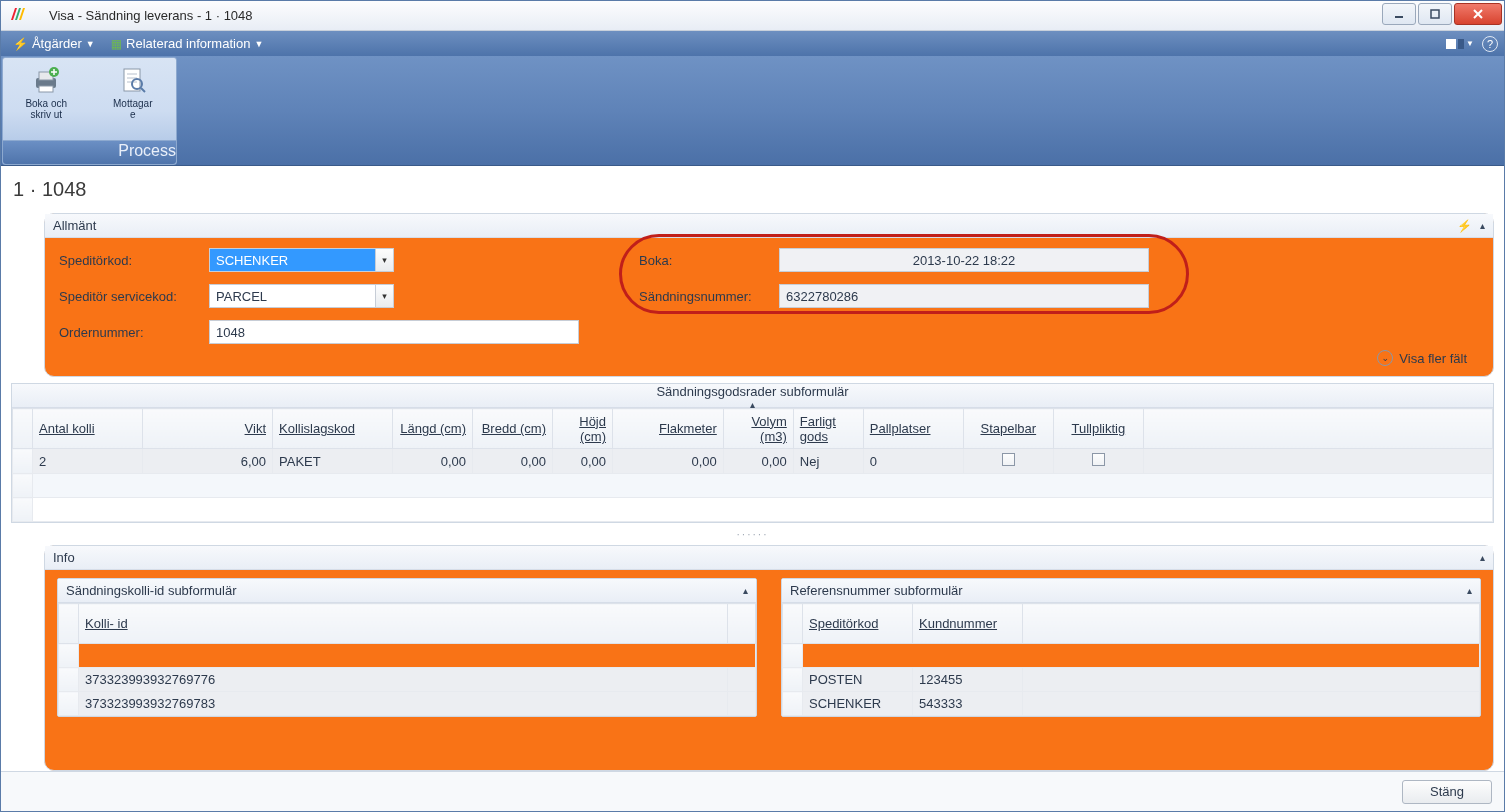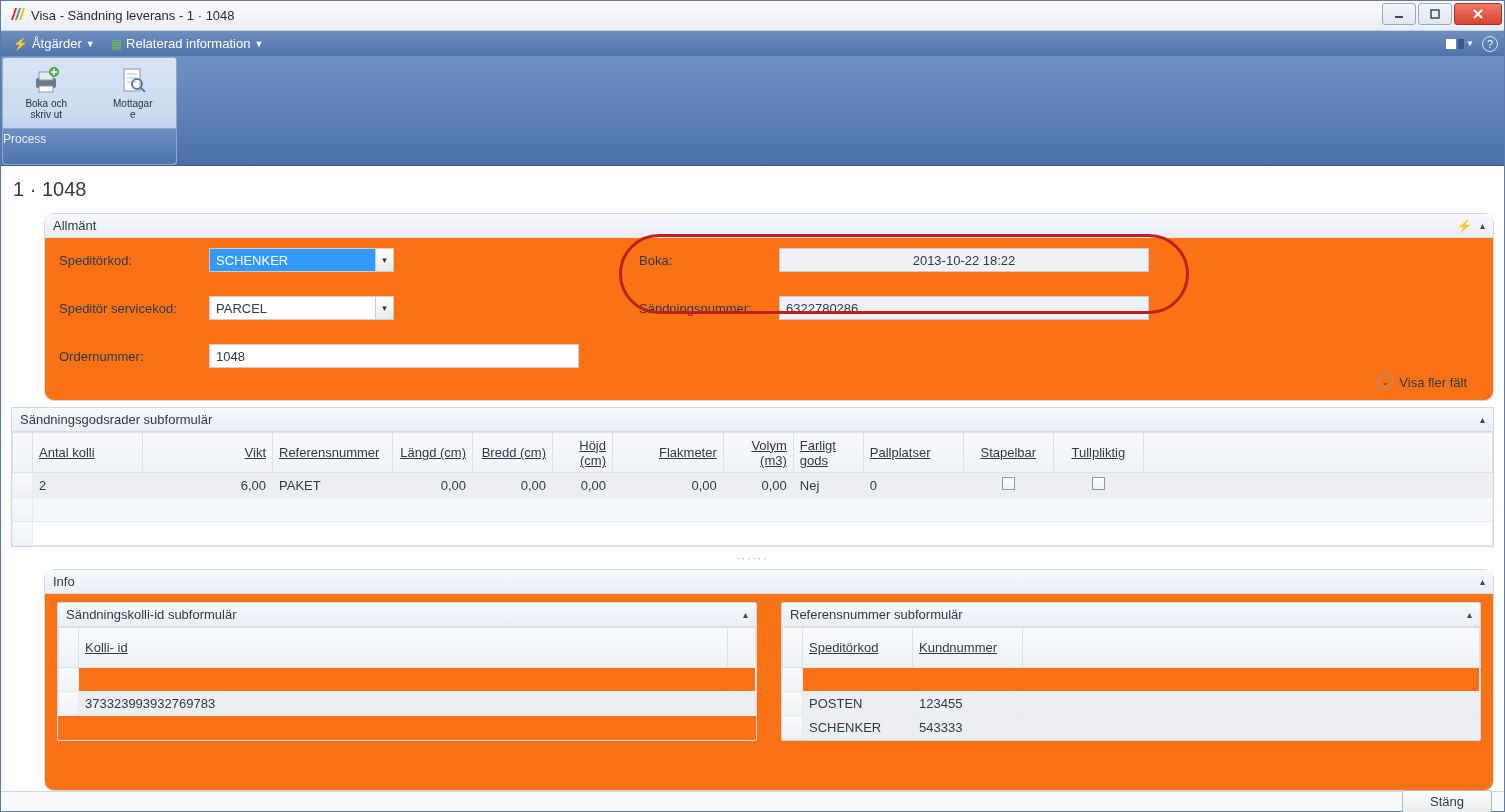--- a/index.html
+++ b/index.html
@@ -1,90 +1,90 @@
 <!DOCTYPE html>
 <html><head>
 <meta charset="utf-8">
 <style>
   * { box-sizing: border-box; font-family: "Segoe UI", Tahoma, sans-serif; }
   body { margin: 0; background: #fff; overflow: hidden; }
   .window { width: 1505px; height: 812px; border: 1px solid #5a7ba8; display: flex; flex-direction: column; background: #fff; }
 
   
   .titlebar { height: 30px; background: linear-gradient(#fdfdfe,#e8edf5); display: flex; align-items: center; justify-content: space-between; border-bottom: 1px solid #c8d0db; font-size: 13px; }
-  .titlebar-left { display: flex; align-items: center; gap: 6px; padding-left: 8px; }
+  .titlebar-left { display: flex; align-items: center; gap: 24px; padding-left: 8px; }
   .titlebar-title { color: #2a2a2a; }
   .titlebar-right { display: flex; height: 100%; }
   .winbtn { width: 34px; height: 22px; margin-top: 2px; margin-right: 2px; display:flex; align-items:center; justify-content:center; border:1px solid #9aa8bb; background: linear-gradient(#f3f6fa,#dfe7f2); border-radius:3px; }
   .winbtn.close { width: 48px; background: linear-gradient(#f07a6b,#d8432f); border-color:#a73224; color:#fff; }
   .winbtn svg { width:12px; height:12px; }
 
   
   .menubar { height: 25px; background: linear-gradient(#6d8fc0,#4d73aa); display:flex; align-items:center; justify-content:space-between; padding: 0 6px; font-size: 13px; color:#fff; }
   .menubar-left { display:flex; align-items:center; gap:4px; }
   .menu-item { display:flex; align-items:center; gap:4px; padding:2px 6px; cursor:default; }
   .menu-item .caret { font-size:9px; }
   .menubar-right { display:flex; align-items:center; gap:8px; }
 
   
   .ribbon { height: 110px; background: linear-gradient(#6f92c4 0%, #5f83b8 50%, #4b70a7 100%); display:flex; align-items:flex-start; border-bottom:1px solid #3a5a89; }
   .ribbon-group { width: 175px; height: 108px; margin:1px; background: linear-gradient(#d8e4f4 0%, #cddcf1 50%, #a6bfe2 100%); border:1px solid #8da9cf; border-radius:3px; display:flex; flex-direction:column; }
   .ribbon-buttons { flex:1; display:flex; }
   .ribbon-btn { flex:1; display:flex; flex-direction:column; align-items:center; justify-content:flex-start; padding-top:6px; font-size:10px; color:#1a2d4a; text-align:center; cursor:default; }
   .ribbon-btn .icon-wrap { width:32px; height:32px; display:flex; align-items:center; justify-content:center; margin-bottom:2px; }
-  .ribbon-group-title { height:36px; font-size:12px; color:#e9eff9; background: linear-gradient(#6b8fc4,#4f74ab); text-align:left; line-height:20px; border-top:1px solid #8da9cf; border-radius:0 0 3px 3px;}
+  .ribbon-group-title { height:24px; font-size:16px; color:#e9eff9; background: linear-gradient(#6b8fc4,#4f74ab); text-align:right; line-height:20px; border-top:1px solid #8da9cf; border-radius:0 0 3px 3px;}
 
   
   .content { flex:1; background:#fff; overflow:auto; padding:8px 10px 0 10px; display:flex; flex-direction:column; gap:6px; }
   .page-title { font-size:20px; color:#3b3b3b; padding:4px 2px 6px 2px; }
 
   
   .panel { border:1px solid #cfd8e3; border-radius:10px; background:#f97316;margin-left:33px; }
   .panel-header { height:24px; background: linear-gradient(#f7f9fc,#e9eef6); border-bottom:1px solid #d6dde8; display:flex; align-items:center; justify-content:space-between; padding:0 8px; font-size:13px; color:#2d3a4d; }
   .panel-header .right { display:flex; align-items:center; gap:8px; font-size:12px; color:#2d3a4d; }
   .panel-body { padding:10px 14px; position:relative; }
 
   
   .form-cols { display:flex; gap:40px; }
-  .form-col { flex:1; display:flex; flex-direction:column; gap:24px; }
+  .form-col { flex:1; display:flex; flex-direction:column; gap:12px; }
   .form-row { display:flex; align-items:center; }
   .form-label { width:150px; font-size:13px; color:#2d3a4d; }
   .form-input-wrap { position:relative; }
   .form-input { height:24px; border:1px solid #c7cdd6; background:#fff; font-size:13px; padding:2px 6px; color:#2d3a4d; }
   .form-input.readonly { background:#f0f1f4; }
   .form-input.highlighted { background:#3399ff; color:#fff; }
   .dropdown-btn { position:absolute; right:1px; top:1px; width:18px; height:22px; background:linear-gradient(#fdfdfd,#e9ecef); border-left:1px solid #c7cdd6; display:flex; align-items:center; justify-content:center; font-size:9px; color:#333; }
 
   .highlight-oval { position:absolute; border:3px solid #c01f1a; border-radius:40px; pointer-events:none; }
 
   .show-more { display:flex; align-items:center; justify-content:flex-end; gap:6px; padding:6px 12px; font-size:13px; color:#2d3a4d; }
   .circle-chevron { width:16px; height:16px; border:1px solid #8a97a8; border-radius:50%; display:flex; align-items:center; justify-content:center; font-size:9px; }
 
   
   .grid-panel { border:1px solid #cfd8e3; }
-  .grid-header { height:24px; background: linear-gradient(#f7f9fc,#e9eef6); border-bottom:1px solid #d6dde8; display:flex; align-items:center; justify-content:space-between; padding:0 8px; font-size:13px; color:#2d3a4d; }
+  .grid-header { height:24px; background: linear-gradient(#f7f9fc,#e9eef6); border-bottom:1px solid #d6dde8; display:flex; align-items:center; justify-content:space-between; padding:0 8px; font-size:13px; color:#2d3a4d;flex-direction:column; }
   .grid { width:100%; border-collapse:collapse; font-size:13px; }
   .grid th { background: linear-gradient(#f9fafc,#eef2f7); border:1px solid #dde2ea; padding:4px 6px; color:#2d3a4d; font-weight:normal; height:40px; vertical-align:middle;text-decoration:underline; }
   .grid th.right, .grid td.right { text-align:right;margin-top:31px; }
   .grid td { border:1px solid #e7eaef; padding:4px 6px; height:24px; color:#2d3a4d; }
   .grid tbody tr:nth-child(even) td { background:#f4f7fb; }
   .grid tbody tr.datarow td { background:#eceef2; }
   .grid .rowhead { width:20px; background:linear-gradient(#f9fafc,#eef2f7) !important; }
   .checkbox-cell { text-align:center; }
   .chk { display:inline-block; width:13px; height:13px; border:1px solid #8c97a7; background:linear-gradient(#fdfdfd,#f0f2f5); }
 
   .splitter { height:10px; text-align:center; color:#9aa3b0; font-size:10px; letter-spacing:2px; }
 
   
   .info-body { display:flex; gap:24px; padding:8px 12px; }
   .subpanel { flex:1; border:1px solid #cfd8e3; border-radius:2px; }
   .subpanel-header { height:24px; background: linear-gradient(#f7f9fc,#e9eef6); border-bottom:1px solid #d6dde8; display:flex; align-items:center; justify-content:space-between; padding:0 8px; font-size:13px; color:#2d3a4d; }
 
   
-  .bottombar { height:20px; border-top:1px solid #cfd8e3; display:flex; align-items:center; justify-content:flex-end; padding:0 12px; background:#f7f9fb; }
+  .bottombar { height:40px; border-top:1px solid #cfd8e3; display:flex; align-items:center; justify-content:flex-end; padding:0 12px; background:#f7f9fb; }
   .btn { height:24px; min-width:90px; background:linear-gradient(#fdfdfd,#e9ecef); border:1px solid #aeb7c3; border-radius:3px; font-size:13px; color:#2d3a4d; display:flex; align-items:center; justify-content:center; padding:0 14px; }
 
   .chev { font-size:10px; color:#3a4a60; }
   .lightning { color:#f5c94a; font-size:12px; }
   .green-sq { color:#6eb94f; font-size:12px; }
 </style>
 </head>
 <body>
 
 <div class="window">
@@ -233,21 +233,21 @@
       <div class="grid-header">
         <span>Sändningsgodsrader subformulär</span>
         <span class="chev">▴</span>
       </div>
       <table class="grid">
         <thead>
           <tr>
             <th class="rowhead"></th>
             <th style="width:110px;text-align:left;">Antal kolli</th>
             <th class="right" style="width:130px;">Vikt</th>
-            <th style="width:120px;text-align:left;">Referensnummer</th>
+            <th style="width:120px;text-align:left;">Kollislagskod</th>
             <th class="right" style="width:80px;">Längd (cm)</th>
             <th class="right" style="width:80px;">Bredd (cm)</th>
             <th class="right" style="width:60px;">Höjd (cm)</th>
             <th class="right" style="width:80px;padding-left:46px;">Flakmeter</th>
             <th class="right" style="width:70px;">Volym (m3)</th>
             <th style="width:70px;text-align:left;">Farligt gods</th>
             <th style="width:100px;text-align:left;">Pallplatser</th>
             <th style="width:90px;">Stapelbar</th>
             <th style="width:90px;">Tullpliktig</th>
             <th></th>
@@ -304,20 +304,25 @@
               <th style="width:28px;height:24px;"></th>
             </tr>
               </thead>
             <tbody>
               <tr>
                   <td class="rowhead"></td>
                   <td colspan="2"></td>
                 </tr>
               <tr class="datarow">
                   <td class="rowhead"></td>
+                  <td>373323993932769776</td>
+                  <td></td>
+                </tr>
+              <tr class="datarow">
+                  <td class="rowhead"></td>
                   <td>373323993932769783</td>
                   <td></td>
                 </tr>
             </tbody>
           </table>
         </div>
 
         <div class="subpanel">
           <div class="subpanel-header">
             <span>Referensnummer subformulär</span>

